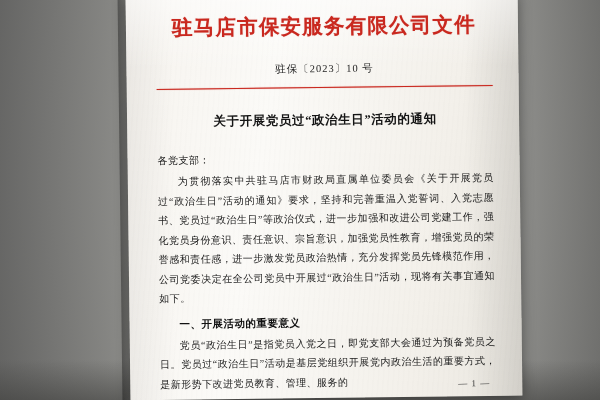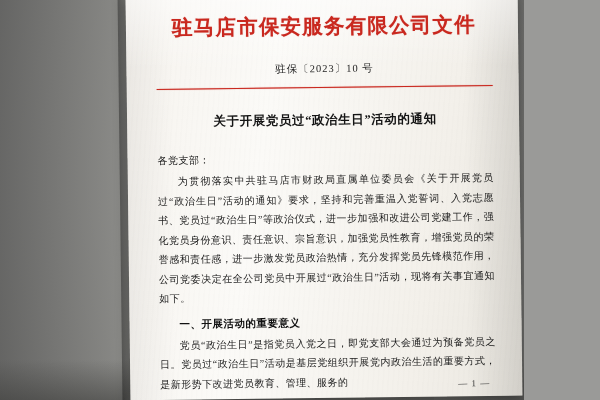--- a/index.html
+++ b/index.html
@@ -8,21 +8,21 @@
   }
   body {
     width: 600px;
     height: 400px;
     overflow: hidden;
     background: #9a9a98;
     font-family: "Liberation Sans", sans-serif;
   }
   #screenshot {
     position: relative;
-    width: 524px;
+    width: 600px;
     height: 400px;
     overflow: hidden;
     background: #ef4444;
   }
   
   .backdrop {
     position: absolute;
     inset: 0;
     background:
       radial-gradient(ellipse 120% 90% at 50% 45%, #a9a9a6 0%, #8d8d8a 55%, #6f6f6d 100%);

